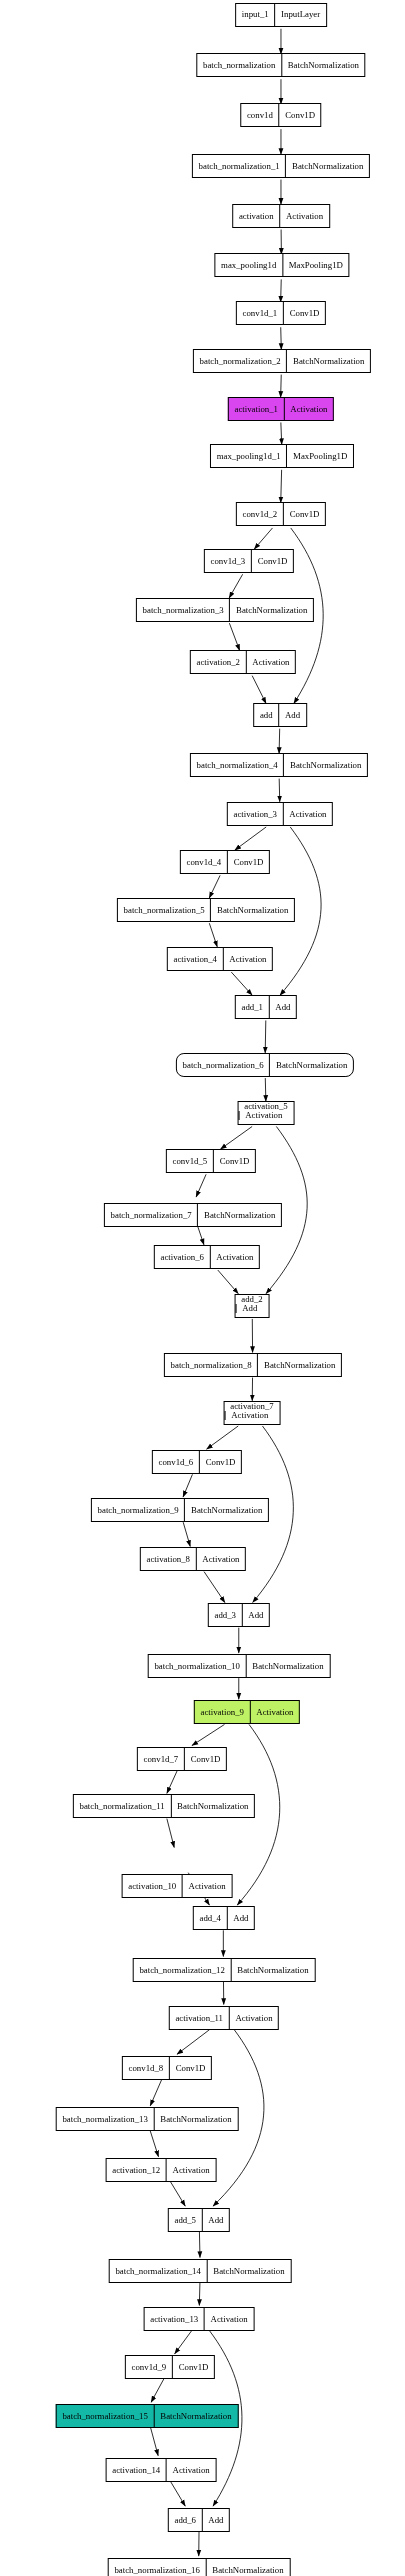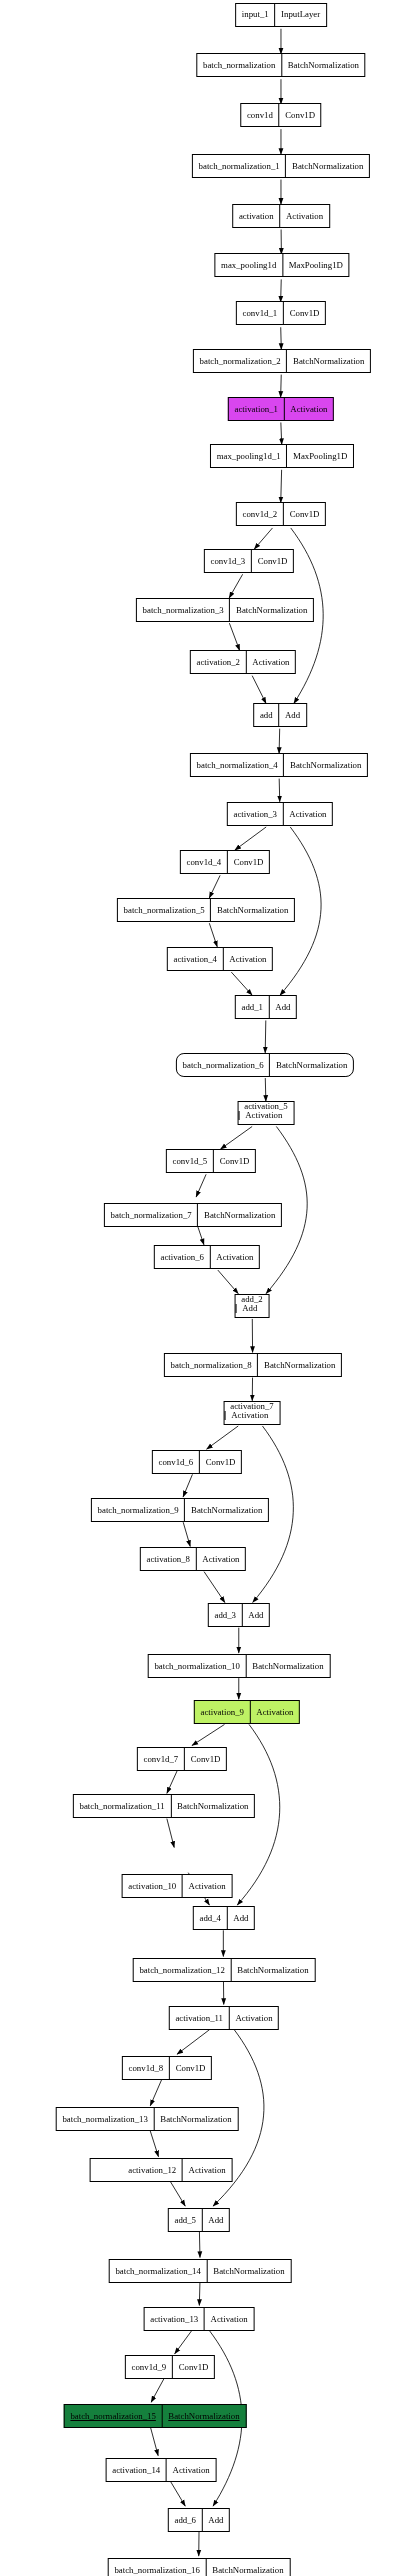--- a/index.html
+++ b/index.html
@@ -276,41 +276,41 @@
         <span class="cell type" style="border-color: rgb(0, 0, 0);">Activation</span>
       </div>
       <div class="node" style="left: 167px; top: 2056px; border-color: rgb(0, 0, 0); background: rgb(255, 255, 255); justify-content: space-between;">
         <span class="cell name">conv1d_8</span>
         <span class="cell type" style="border-color: rgb(0, 0, 0);">Conv1D</span>
       </div>
       <div class="node" style="left: 147px; top: 2107px; border-color: rgb(0, 0, 0); background: rgb(255, 255, 255);">
         <span class="cell name">batch_normalization_13</span>
         <span class="cell type" style="border-color: rgb(0, 0, 0);">BatchNormalization</span>
       </div>
-      <div class="node" style="left: 161px; top: 2158px; border-color: rgb(0, 0, 0); background: rgb(255, 255, 255); padding-left: 32px;">
+      <div class="node" style="left: 161px; top: 2158px; border-color: rgb(0, 0, 0); background: rgb(255, 255, 255);">
         <span class="cell name">activation_12</span>
         <span class="cell type" style="border-color: rgb(0, 0, 0);">Activation</span>
       </div>
       <div class="node" style="left: 199px; top: 2208px; border-color: rgb(0, 0, 0); background: rgb(255, 255, 255);">
         <span class="cell name">add_5</span>
         <span class="cell type" style="border-color: rgb(0, 0, 0);">Add</span>
       </div>
       <div class="node" style="left: 200px; top: 2259px; border-color: rgb(0, 0, 0); background: rgb(255, 255, 255);">
         <span class="cell name">batch_normalization_14</span>
         <span class="cell type" style="border-color: rgb(0, 0, 0);">BatchNormalization</span>
       </div>
       <div class="node" style="left: 199px; top: 2307px; border-color: rgb(0, 0, 0); background: rgb(255, 255, 255);">
         <span class="cell name">activation_13</span>
         <span class="cell type" style="border-color: rgb(0, 0, 0);">Activation</span>
       </div>
       <div class="node" style="left: 170px; top: 2355px; border-color: rgb(0, 0, 0); background: rgb(255, 255, 255); text-align: center;">
         <span class="cell name">conv1d_9</span>
         <span class="cell type" style="border-color: rgb(0, 0, 0);">Conv1D</span>
       </div>
-      <div class="node" style="left: 155px; top: 2404px; border-color: rgb(0, 0, 0); background: #15803d; text-decoration: underline;">
+      <div class="node" style="left: 147px; top: 2404px; border-color: rgb(0, 0, 0); background: #14b8a6;">
         <span class="cell name">batch_normalization_15</span>
         <span class="cell type" style="border-color: rgb(0, 0, 0);">BatchNormalization</span>
       </div>
       <div class="node" style="left: 161px; top: 2458px; border-color: rgb(0, 0, 0); background: rgb(255, 255, 255);">
         <span class="cell name">activation_14</span>
         <span class="cell type" style="border-color: rgb(0, 0, 0);">Activation</span>
       </div>
       <div class="node" style="left: 199px; top: 2508px; border-color: rgb(0, 0, 0); background: rgb(255, 255, 255);">
         <span class="cell name">add_6</span>
         <span class="cell type" style="border-color: rgb(0, 0, 0);">Add</span>

